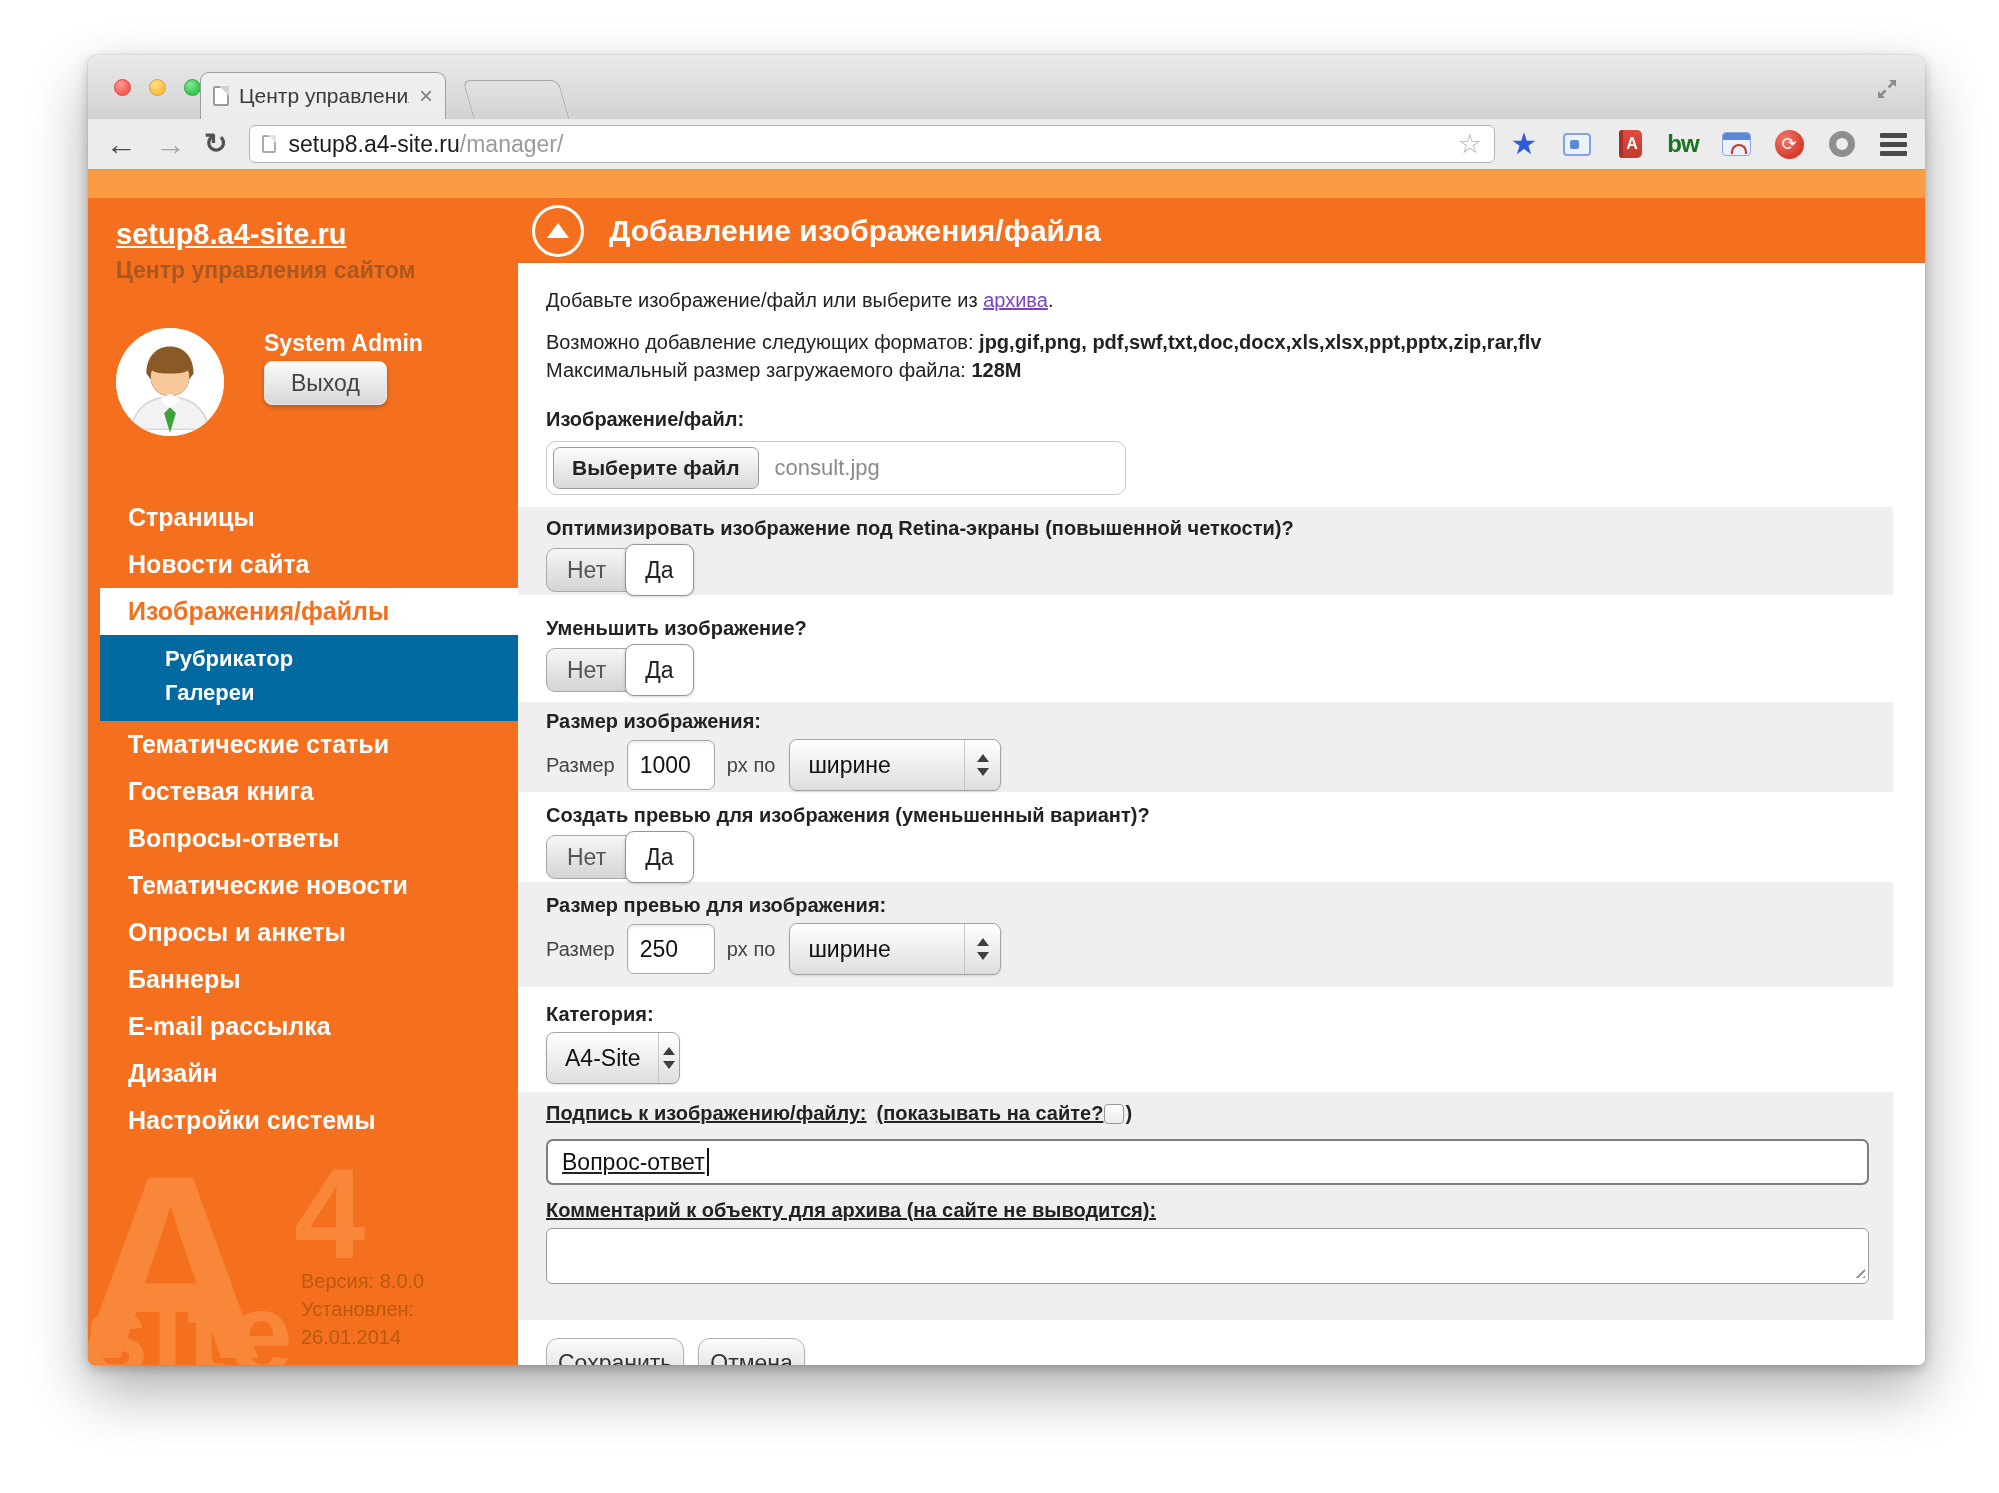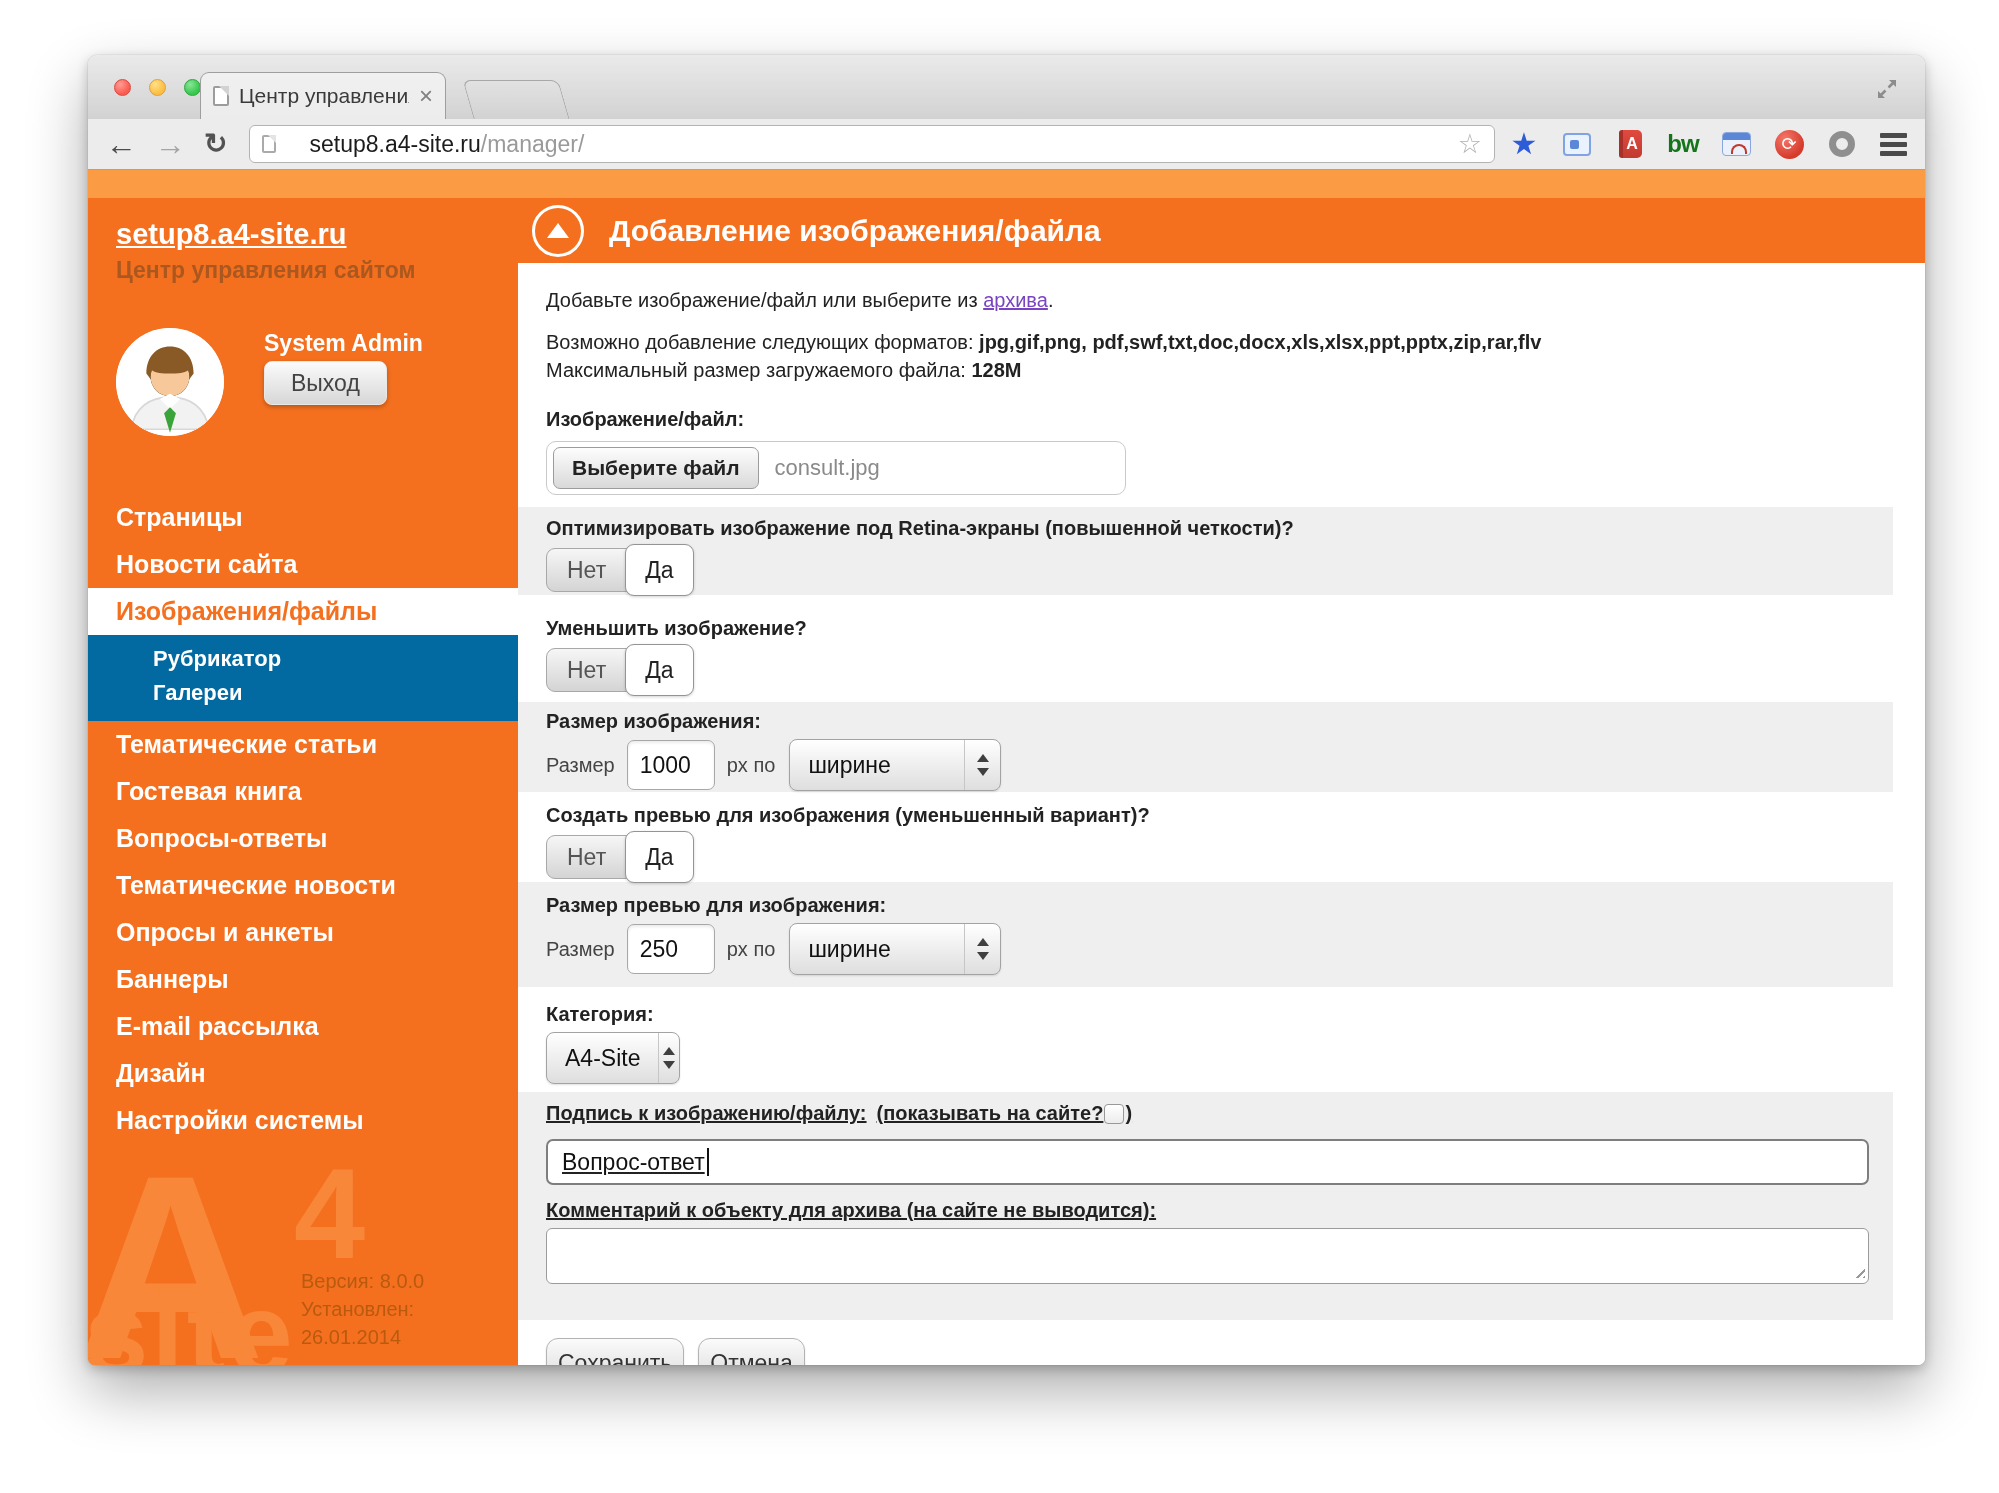--- a/index.html
+++ b/index.html
@@ -38,21 +38,21 @@
     background:linear-gradient(#e2e2e2,#d2d2d2);border:1px solid #a8a8a8;border-bottom:none;
     border-radius:8px 8px 0 0;transform:skewX(16deg);cursor:pointer;
   }
   .expand{position:absolute;right:24px;top:20px;cursor:pointer;}
 
   .toolbar{height:51px;background:#ececec;border-bottom:1px solid #a3a3a3;display:flex;align-items:center;padding:0 18px;position:relative;z-index:1;}
   .navbtn{font-size:31px;line-height:1;margin-right:18px;cursor:pointer;font-weight:bold;}
   .navbtn.back{color:#4c4c4c;}
   .navbtn.fwd{color:#a5a5a5;}
   .navbtn.reload{font-size:28px;color:#525252;}
-  .urlbar{flex:1;height:38px;background:#fff;border:1px solid #b3b3b3;border-radius:6px;display:flex;align-items:center;padding:0 12px;margin:0 14px 0 4px;cursor:text;gap:21px;}
+  .urlbar{flex:1;height:38px;background:#fff;border:1px solid #b3b3b3;border-radius:6px;display:flex;align-items:center;padding:0 12px;margin:0 14px 0 4px;cursor:text;}
   .urlicon{width:14px;height:18px;background:#fff;border:2px solid #aaa;border-radius:2px;position:relative;flex:none;}
   .urlicon::after{content:"";position:absolute;right:-2px;top:-2px;border:4px solid #e4e4e4;border-left-color:transparent;border-bottom-color:transparent;}
   .urltext{margin-left:12px;font-size:23px;color:#1c1c1c;flex:1;white-space:nowrap;}
   .urltext .path{color:#9a9a9a;}
   .starbtn{font-size:27px;color:#b2b2b2;cursor:pointer;}
   .exts{display:flex;align-items:center;gap:23px;}
   .ext{cursor:pointer;display:flex;align-items:center;justify-content:center;width:30px;height:30px;}
   .ext-star{font-size:30px;color:#2d5cd6;line-height:1;}
   .ext-shot{width:28px;height:23px;border:2px solid #7fa3e4;border-radius:4px;background:#eaf2fe;position:relative;}
   .ext-shot::after{content:"";position:absolute;left:5px;top:5px;width:9px;height:9px;background:#5b87d6;border-radius:2px;}
@@ -72,21 +72,21 @@
 
   
   .sidebar{width:430px;flex:none;background:#f4701f;position:relative;overflow:hidden;}
   .site-link{display:inline-block;margin:20px 0 0 28px;font-size:29px;font-weight:bold;color:#fff;text-decoration:underline;cursor:pointer;position:relative;z-index:2;}
   .subtitle{margin:6px 0 0 28px;font-size:23px;font-weight:bold;color:#aa581f;position:relative;z-index:2;}
   .avatar{position:absolute;left:28px;top:130px;width:108px;height:108px;border-radius:50%;background:#fff;overflow:hidden;z-index:2;}
   .username{position:absolute;left:176px;top:132px;font-size:23px;font-weight:bold;color:#fff;z-index:2;}
   .logout{position:absolute;left:176px;top:163px;height:44px;padding:0 26px;font-size:23px;color:#444;
     background:linear-gradient(#fbfbfb,#d7d7d7);border:1px solid #e8e8e8;border-radius:8px;
     box-shadow:0 2px 4px rgba(0,0,0,.25);font-family:inherit;cursor:pointer;z-index:2;}
-  .nav{position:absolute;left:0;right:0;top:296px;z-index:2;}
+  .nav{position:absolute;left:12px;right:0;top:296px;z-index:2;}
   .nav-item{height:47px;line-height:47px;padding-left:28px;font-size:25px;font-weight:bold;color:#fff;cursor:pointer;white-space:nowrap;}
   .nav-item.active{background:#fff;color:#f4701f;}
   .subnav{background:#0369a1;padding:7px 8px 11px;}
   .subnav-item{padding-left:57px;font-size:22px;font-weight:bold;color:#fff;line-height:34px;cursor:pointer;}
   .logo{position:absolute;left:0;bottom:0;width:430px;height:420px;color:#f8873a;font-weight:bold;z-index:1;pointer-events:none;}
   .logo span{position:absolute;}
   .logo-a{left:-12px;bottom:2px;font-size:262px;line-height:.73;}
   .logo-4{left:206px;bottom:100px;font-size:128px;line-height:.8;}
   .logo-site{left:-4px;bottom:-16px;font-size:116px;line-height:.8;letter-spacing:3px;}
   .version{position:absolute;left:213px;bottom:14px;font-size:20px;line-height:1.4;color:#b95a0f;z-index:2;}

